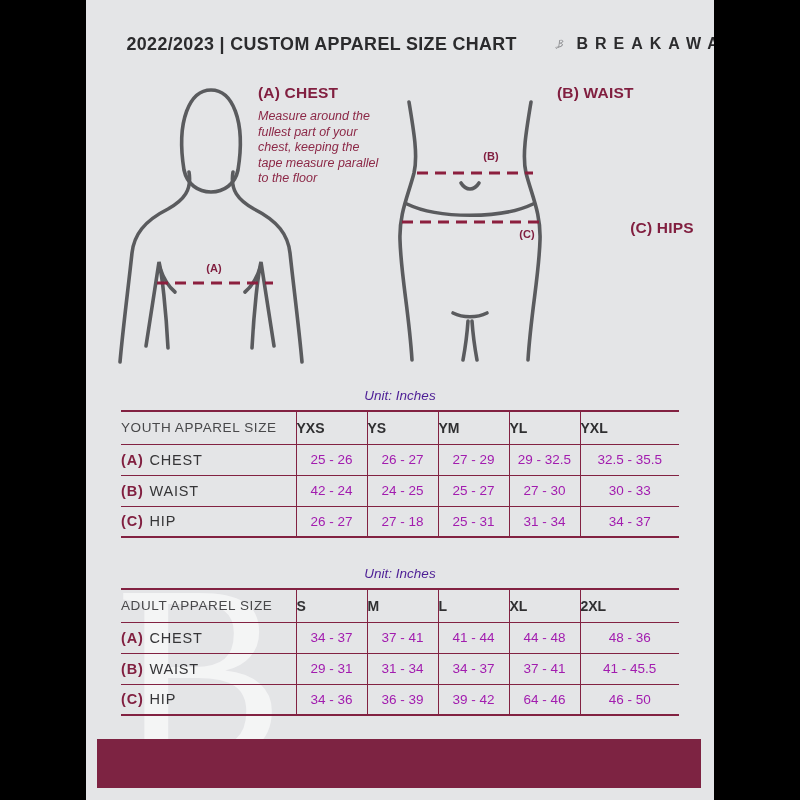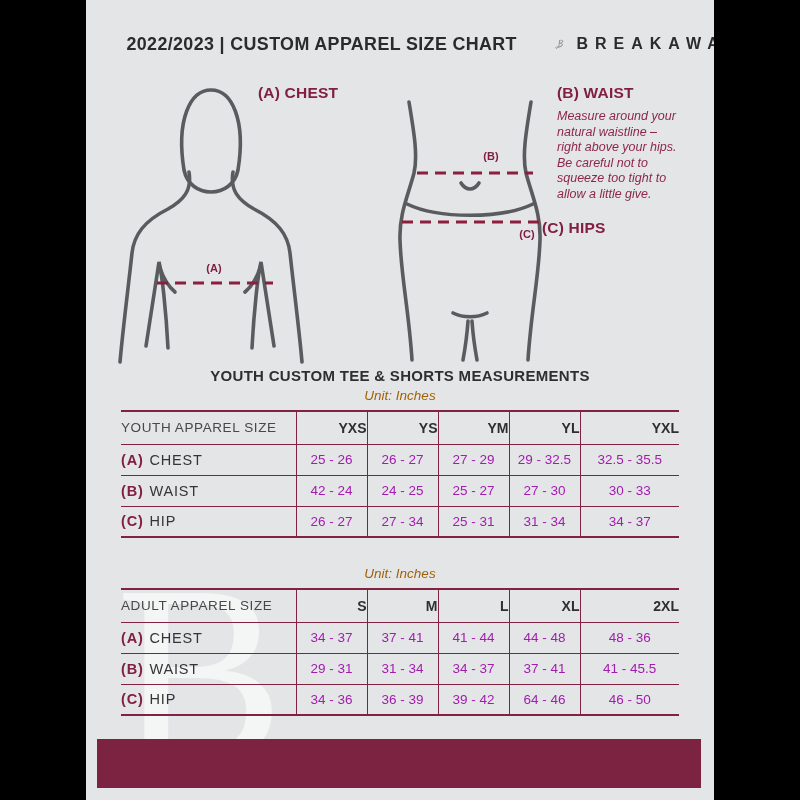--- a/index.html
+++ b/index.html
@@ -46,43 +46,43 @@
   .guide { position:absolute; z-index:2; }
   .guide h3 {
     margin:0; font-size:15.5px; font-weight:bold; color:#811f40; letter-spacing:0.2px;
   }
   .guide p {
     margin:7px 0 0; font-size:12.5px; font-style:italic; color:#8c2847;
     line-height:15.5px; white-space:pre-line;
   }
   .guide-chest { left:172px; top:84px; width:150px; }
   .guide-waist { left:471px; top:84px; width:158px; }
-  .guide-hips  { left:456px; top:219px; width:158px; }
+  .guide-hips  { left:497px; top:219px; width:158px;text-align:center; }
   
   .tbl-title {
     position:absolute; left:0; width:628px; z-index:2; text-align:center;
     font-size:15px; font-weight:bold; color:#2f2f31; letter-spacing:0.3px;
   }
   .tbl-unit {
     position:absolute; left:0; width:628px; z-index:2; text-align:center;
-    font-size:13.5px; font-style:italic; color:#a16207;
+    font-size:13.5px; font-style:italic; color:#4c1d95;
   }
   .size-table {
     position:absolute; left:35px; width:558px; z-index:2;
     border-collapse:collapse; table-layout:fixed;
     border-top:2px solid #822242; border-bottom:2px solid #822242;
   }
   .size-table tr { border-top:1.5px solid #822242; }
   .size-table tr:first-child { border-top:none; }
   .size-table td { padding:0; vertical-align:middle;margin-left:48px; }
   .size-table td.c { border-left:1.5px solid #822242; }
   .head-row { height:33px; }
   .data-row { height:31px; }
   .lbl-head { font-size:13.5px; color:#48484a; letter-spacing:0.6px; padding-left:12px; }
-  .size-cell { font-size:14px; font-weight:bold; color:#2f2f31; text-align:right; }
+  .size-cell { font-size:14px; font-weight:bold; color:#2f2f31; text-align:left; }
   .lbl-cell { font-size:14.5px; color:#353537; letter-spacing:0.8px; padding-left:30px; white-space:nowrap; }
   .lbl-cell .mk { color:#811f40; font-weight:bold; margin-right:6px; }
   .val-cell { font-size:13.5px; color:#a21caf; text-align:center; }
   .col-lbl { width:175px; } .col-s { width:71px; } .col-last { width:99px; }
   
   .footer-bar {
     position:absolute; left:11px; top:739px; width:604px; height:49px;
     background:#7d2342; z-index:4;
   }
 </style>
@@ -135,35 +135,33 @@
       <path class="body-line" d="M78 221 C77 236 75 249 73 260"></path>
       <path class="body-line" d="M82 221 C83 236 85 249 87 260"></path>
       <path class="dash-line" d="M27 73 L143 73"></path>
       <path class="dash-line" d="M12 122 L155 122"></path>
     </svg>
     <span class="marker" style="left:405px; top:150px;">(B)</span>
     <span class="marker" style="left:441px; top:228px;">(C)</span>
 
     <div class="guide guide-chest">
       <h3>(A) CHEST</h3>
+      <p>Measure around the
+fullest part of your
+chest, keeping the
+tape measure parallel
+to the floor</p>
     </div>
     <div class="guide guide-waist">
       <h3>(B) WAIST</h3>
-      <p>Measure around your
-natural waistline –
-right above your hips.
-Be careful not to
-squeeze too tight to
-allow a little give.</p>
     </div>
     <div class="guide guide-hips">
       <h3>(C) HIPS</h3>
     </div>
 
-    <div class="tbl-title" style="top:367px;">YOUTH CUSTOM TEE &amp; SHORTS MEASUREMENTS</div>
     <div class="tbl-unit" style="top:388px;">Unit: Inches</div>
     <table class="size-table" style="top:410px;">
       <colgroup>
         <col class="col-lbl">
           <col class="col-s">
           <col class="col-s">
           <col class="col-s">
           <col class="col-s">
           <col class="col-last">
       </colgroup>
@@ -188,21 +186,21 @@
         <td class="lbl-cell"><span class="mk">(B)</span><span>WAIST</span></td>
         <td class="val-cell c">42 - 24</td>
         <td class="val-cell c">24 - 25</td>
         <td class="val-cell c">25 - 27</td>
         <td class="val-cell c">27 - 30</td>
         <td class="val-cell c">30 - 33</td>
       </tr>
       <tr class="data-row">
         <td class="lbl-cell"><span class="mk">(C)</span><span>HIP</span></td>
         <td class="val-cell c">26 - 27</td>
-        <td class="val-cell c">27 - 34</td>
+        <td class="val-cell c">27 - 18</td>
         <td class="val-cell c">25 - 31</td>
         <td class="val-cell c">31 - 34</td>
         <td class="val-cell c">34 - 37</td>
       </tr>
     </tbody>
       </table>
 
     <div class="tbl-unit" style="top:566px;">Unit: Inches</div>
     <table class="size-table" style="top:588px;">
       <colgroup>

